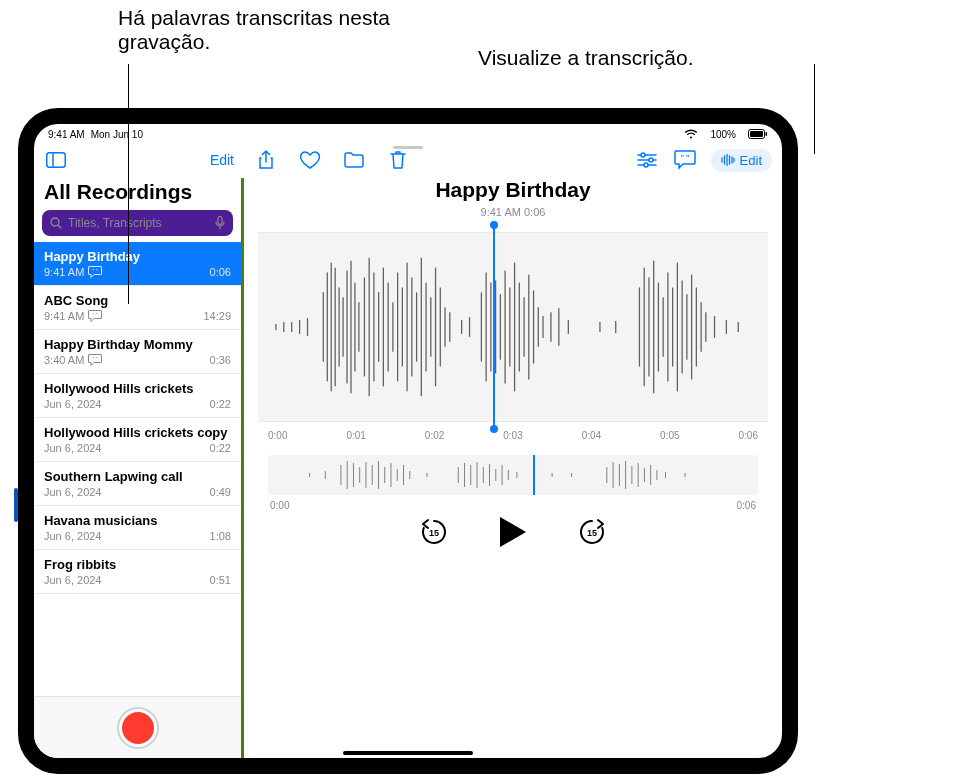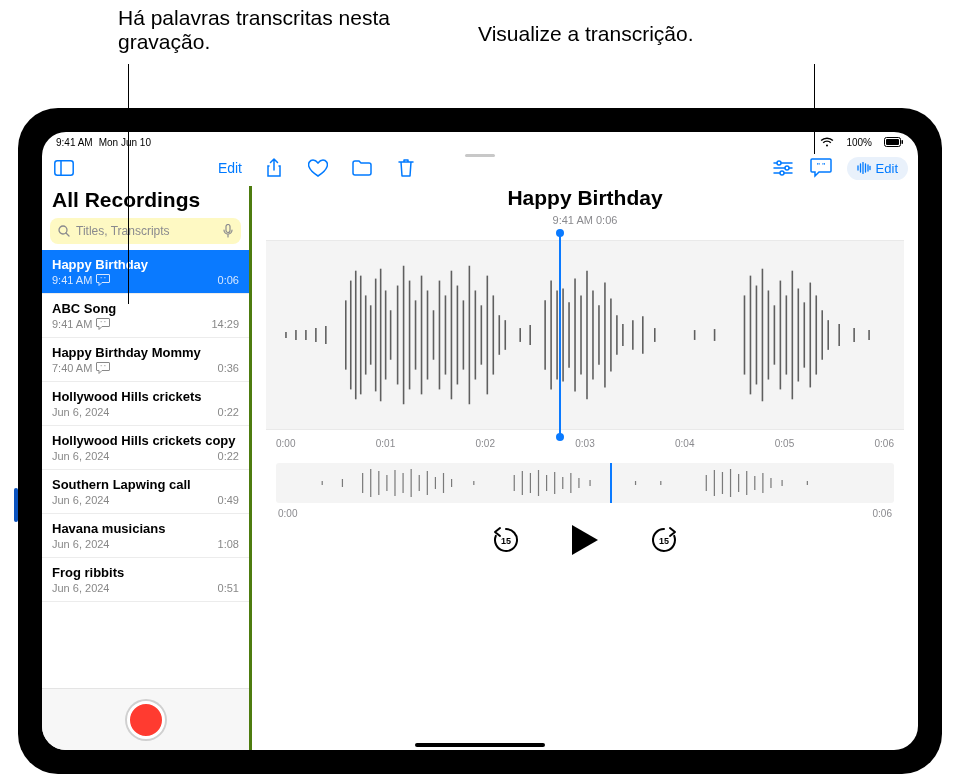--- a/index.html
+++ b/index.html
@@ -1,35 +1,35 @@
 <!DOCTYPE html>
 <html><head>
 <meta charset="utf-8">
 <style>
   * { box-sizing: border-box; margin: 0; padding: 0; }
   body { font-family: -apple-system, "Helvetica Neue", Arial, sans-serif; background: #fff; width: 960px; height: 782px; position: relative; overflow: hidden; }
   .callouts { position: absolute; top: 0; left: 0; width: 764px; height: 782px; pointer-events: none; z-index: 20; }
   .callout { position: absolute; font-size: 21px; color: #000; }
   .callout-line { position: absolute; background: #000; }
-  .ipad { position: absolute; left: 18px; top: 108px; width: 924px; height: 666px; background: #000; border-radius: 40px; padding: 24px; }
+  .ipad { position: absolute; left: 18px; top: 108px; width: 780px; height: 666px; background: #000; border-radius: 40px; padding: 16px; }
   .homebar-ext { position:absolute; left:-4px; top:380px; width:4px; height:34px; background:#0a52be; border-radius:2px; }
   .screen { width: 100%; height: 100%; background: #fff; border-radius: 24px; overflow: hidden; position: relative; display: flex; flex-direction: column; }
   .statusbar { height: 18px; display: flex; justify-content: space-between; align-items: center; padding: 2px 14px 0 14px; font-size: 10px; color: #000; }
   .statusbar .right { display: flex; gap: 12px; align-items: center; }
   .toolbar-row { position: relative; display:flex; height:36px; }
   .sidebar-tools { width: 210px; display: flex; align-items: center; justify-content: space-between; padding: 0 10px; }
   .main-tools { flex: 1; display: flex; align-items: center; justify-content: space-between; padding: 0 10px; }
   .tool-icon { color: #007aff; display:flex; align-items:center; justify-content:center; width:24px; height:24px; }
   .edit-btn { color:#007aff; font-size:14px; }
   .edit-pill { background:#e9f1fb; border-radius:14px; padding:4px 10px; display:flex; align-items:center; gap:5px; color:#007aff; font-size:13px; }
   .grab { position:absolute; left:50%; top:4px; transform:translateX(-50%); width:30px; height:3px; background:#c8c8c8; border-radius:2px;}
   .content { flex:1; display:flex; overflow:hidden; }
   .sidebar { width: 210px; border-right: 3px solid #4d7c0f; display:flex; flex-direction:column; }
   .sidebar-header { padding: 2px 10px 6px 10px; font-size: 21px; font-weight: 700; }
-  .searchbox { margin: 0 8px 6px 8px; background: #fef9c3; border-radius: 8px; height: 26px; display: flex; align-items: center; padding: 0 8px; color: #8a8a8e; font-size: 12px; gap:6px; }
+  .searchbox { margin: 0 8px 6px 8px; background: #4c1d95; border-radius: 8px; height: 26px; display: flex; align-items: center; padding: 0 8px; color: #8a8a8e; font-size: 12px; gap:6px; }
   .searchbox svg { flex-shrink:0; }
   .searchbox span { flex:1; }
   .list { flex:1; overflow:hidden; }
   .row { padding: 7px 10px 7px 10px; border-bottom: 1px solid #ececec; }
   .row.selected { background: #0a7aff; color: #fff; }
   .row .title { font-size: 13px; font-weight: 600; }
   .row .meta { display:flex; justify-content:space-between; align-items:center; margin-top:2px; font-size: 11px; }
   .row .meta .left { display:flex; align-items:center; gap:4px; color:#888; }
   .row.selected .meta .left, .row.selected .meta .dur { color: #d9e8ff; }
   .row .meta .dur { color: #888; }
@@ -54,21 +54,21 @@
   .home-ind { position:absolute; bottom:3px; left:50%; transform:translateX(-50%); width:130px; height:4px; background:#000; border-radius:3px; }
   svg { display:block; }
   .wave-svg { width:100%; height:100%; }
 </style>
 </head>
 <body>
 
 <div class="callouts">
   <div class="callout" style="left:118px; top:6px; width:280px;">Há palavras transcritas nesta gravação.</div>
   <div class="callout-line" style="left:128px; top:64px; width:1px; height:240px;"></div>
-  <div class="callout" style="left:478px; top:22px;">Visualize a transcrição.</div>
+  <div class="callout" style="left:478px; top:46px;">Visualize a transcrição.</div>
   <div class="callout-line" style="left:814px; top:64px; width:1px; height:90px;"></div>
 </div>
 
 <div class="ipad">
 <div class="homebar-ext"></div>
 <div class="screen">
 
   <div class="statusbar">
     <div style="display:flex; gap:6px;">
       <span>9:41 AM</span>
@@ -201,21 +201,21 @@
                     </svg>
                   </span>
                 </div>
       <div class="dur">14:29</div>
     </div>
             </div>
             <div class="row">
     <div class="title">Happy Birthday Mommy</div>
     <div class="meta">
       <div class="left">
-                  <span>7:40 AM</span>
+                  <span>3:40 AM</span>
                   <span class="tx-icon">
                     <svg width="14" height="12" viewBox="0 0 14 12">
                       <path d="M1 0.5h12a0.5 0.5 0 01.5.5v7a0.5 0.5 0 01-.5.5H6l-3 3v-3H1A0.5 0.5 0 01.5 8V1A0.5 0.5 0 011 0.5z" fill="none" stroke="#888" stroke-width="1"></path>
                       <text x="7" y="6.5" text-anchor="middle" font-size="5" fill="#888">" "</text>
                     </svg>
                   </span>
                 </div>
       <div class="dur">0:36</div>
     </div>
             </div>

